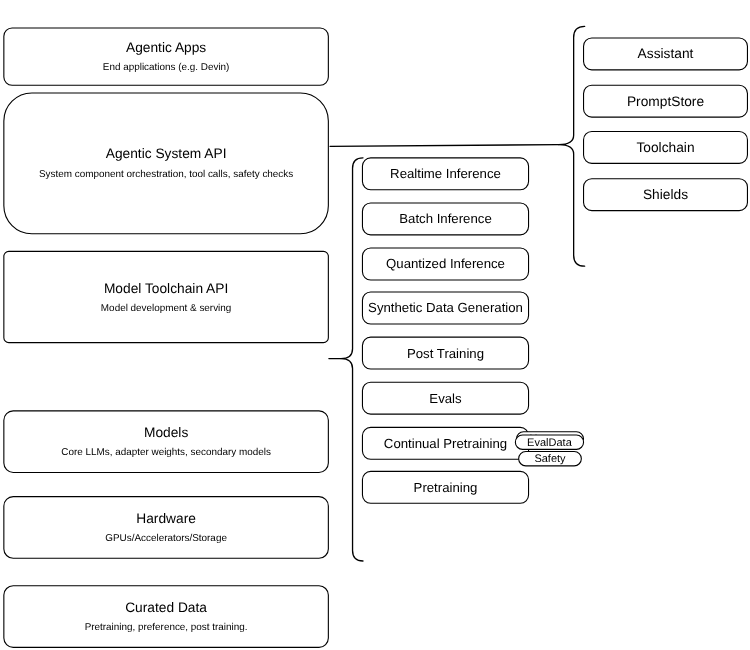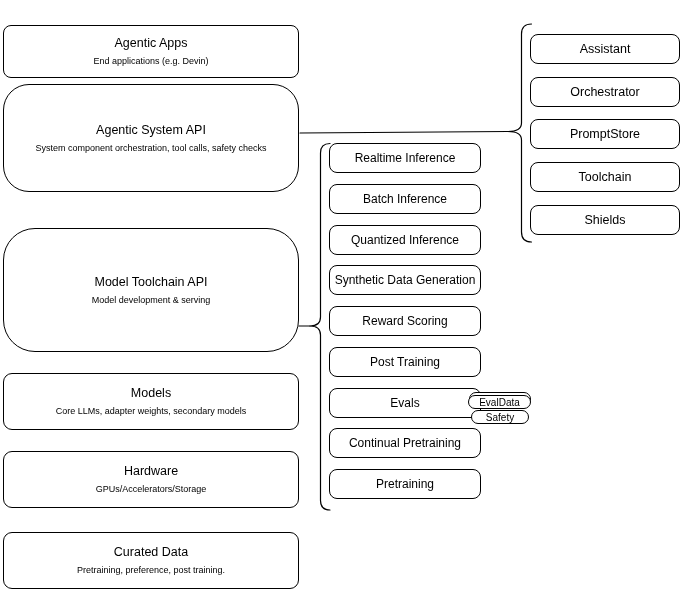--- a/index.html
+++ b/index.html
@@ -28,22 +28,22 @@
     border-radius: 9px;
     display: flex;
     flex-direction: column;
     align-items: center;
     justify-content: center;
     gap: 5px;
     text-align: center;
     z-index: 1;
   }
   .b0 { top: 5px;   height: 53px;  border-radius: 8px; margin-top: 20px; }
-  .b1 { top: 84px;  height: 108px; border-radius: 26px; }
-  .b2 { top: 228px; height: 124px; border-radius: 32px; }
+  .b1 { top: 84px;  height: 129px; border-radius: 26px; }
+  .b2 { top: 228px; height: 84px; border-radius: 5px; }
   .b3 { top: 373px; height: 57px; }
   .b4 { top: 451px; height: 57px; }
   .b5 { top: 532px; height: 57px; }
   .ltitle { font-size: 12.5px; line-height: 15px; }
   .lsub   { font-size: 9px;  line-height: 11px; }
 
   
   .mid-col {
     position: absolute;
     left: 329px; top: 143px;
@@ -145,32 +145,30 @@
   <div class="lbox b5">
     <div class="ltitle">Curated Data</div>
     <div class="lsub">Pretraining, preference, post training.</div>
   </div>
 
   <div class="mid-col">
     <div class="mbox">Realtime Inference</div>
     <div class="mbox">Batch Inference</div>
     <div class="mbox">Quantized Inference</div>
     <div class="mbox">Synthetic Data Generation</div>
-    <div class="mbox">Reward Scoring</div>
     <div class="mbox">Post Training</div>
     <div class="mbox">Evals</div>
     <div class="mbox">Continual Pretraining</div>
     <div class="mbox">Pretraining</div>
   </div>
 
   <div class="pill pill-harness">Harness</div>
   <div class="pill pill-evaldata">EvalData</div>
   <div class="pill pill-safety">Safety</div>
 
   <div class="right-col">
     <div class="rbox">Assistant</div>
-    <div class="rbox">Orchestrator</div>
     <div class="rbox">PromptStore</div>
     <div class="rbox">Toolchain</div>
     <div class="rbox">Shields</div>
   </div>
 
 </div>
 
 </body></html>

